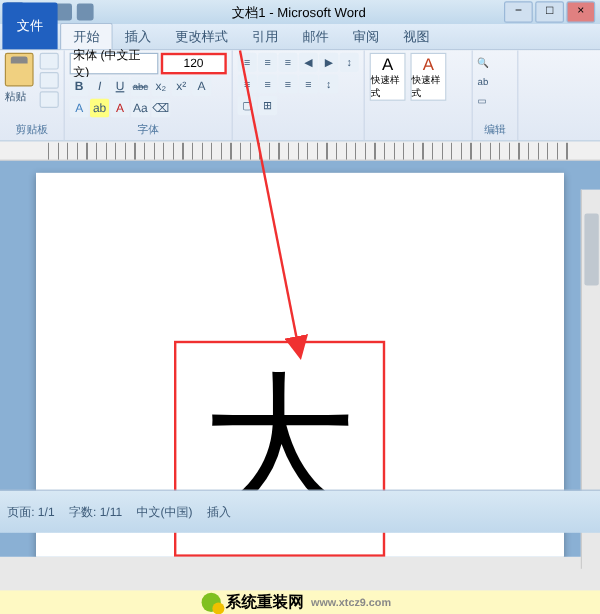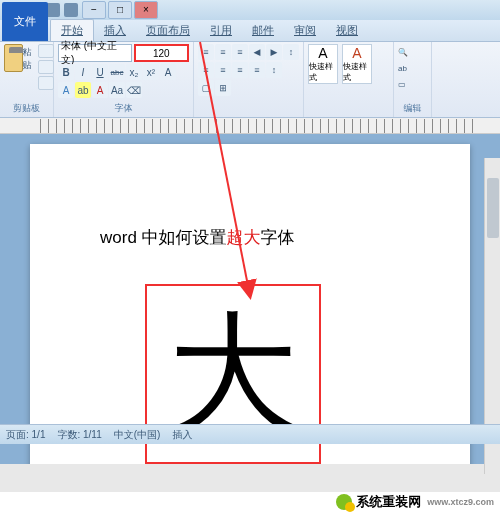--- a/index.html
+++ b/index.html
@@ -10,30 +10,30 @@
     .title-text { flex: 1; text-align: center; font-size: 11px; }
     .win-controls { display: flex; gap: 2px; }
     .win-btn { width: 24px; height: 18px; background: #d0e0f0; border: 1px solid #9ab8d8; border-radius: 2px; font-size: 10px; text-align: center; line-height: 16px; }
     .win-btn.close { background: #e08080; }
     
     .qat { height: 20px; background: linear-gradient(to bottom, #d8e8f4, #c0d8ec); display: flex; align-items: center; padding: 0 4px; gap: 4px; }
     .qat-icon { width: 14px; height: 14px; background: #5080b0; border-radius: 2px; }
     
     .ribbon-tabs { height: 22px; background: linear-gradient(to bottom, #e0ecf8, #d0e0f0); display: flex; align-items: flex-end; padding: 0 2px; font-size: 11px; border-bottom: 1px solid #aac0d8; }
     .file-tab { background: #2060c0; color: #fff; padding: 12px 12px; border-radius: 2px 2px 0 0; margin-right: 2px; }
-    .tab { padding: 3px 10px; color: #3c5a78; cursor: pointer; text-decoration: underline; }
+    .tab { padding: 3px 10px; color: #3c5a78; cursor: pointer; }
     .tab.active { background: #f0f4fa; border: 1px solid #aac0d8; border-bottom: none; border-radius: 2px 2px 0 0; }
     
     .ribbon { height: 76px; background: linear-gradient(to bottom, #f0f4fa, #e0e8f4); display: flex; border-bottom: 1px solid #aac0d8; }
     .ribbon-group { border-right: 1px solid #ccd8e8; padding: 2px 4px; display: flex; flex-direction: column; justify-content: space-between; }
     .group-label { font-size: 9px; text-align: center; color: #5078a0; padding-top: 2px; }
     .group-content { flex: 1; display: flex; align-items: flex-start; gap: 2px; }
     
     .clipboard-group { width: 54px; }
-    .paste-btn { display: flex; flex-direction: row; align-items: center; width: 32px; }
+    .paste-btn { display: flex; flex-direction: column; width: 32px; }
     .paste-icon { width: 24px; height: 28px; background: #f0d080; border: 1px solid #b09040; border-radius: 2px; position: relative; }
     .paste-icon::after { content: ''; position: absolute; top: 2px; left: 4px; width: 14px; height: 6px; background: #888; border-radius: 2px 2px 0 0; }
     .paste-label { font-size: 9px; color: #3c5a78; margin-top: 2px; }
     .mini-btns { display: flex; flex-direction: column; gap: 2px; }
     .mini-btn { width: 16px; height: 14px; background: #e8f0f8; border: 1px solid #c0d0e0; border-radius: 2px; }
     
     .font-group { width: 140px; position: relative; }
     .font-row1 { display: flex; gap: 2px; margin-bottom: 2px; }
     .font-name-box { width: 80px; height: 18px; border: 1px solid #a0b8d0; background: #fff; font-size: 10px; padding: 0 2px; display: flex; align-items: center; }
     .font-size-box { width: 60px; height: 18px; border: 2px solid #f03030; background: #fff; font-size: 10px; padding: 0 2px; display: flex; align-items: center; justify-content: center; text-align: right; }
@@ -59,52 +59,53 @@
     .page { background: #fff; width: 100%; height: 380px; box-shadow: 0 2px 6px rgba(0,0,0,0.3); padding: 20px 30px; position: relative; }
     
     .content-text { font-size: 17px; color: #000; margin-top: 62px; margin-left: 40px; }
     .content-text .red { color: #e02020; font-size: 17px; }
     
     .big-char-box { position: absolute; top: 140px; left: 115px; width: 176px; height: 180px; border: 2px solid #f03030; display: flex; align-items: center; justify-content: center; }
     .big-char { font-size: 130px; font-family: "SimSun", serif; color: #000; line-height: 1; }
     
     .arrow-svg { position: absolute; top: 40px; left: 198px; pointer-events: none; z-index: 10; }
     
-    .status-bar { height: 20px; background: linear-gradient(to bottom, #d8e8f4, #c0d8ec); display: flex; align-items: center; font-size: 10px; color: #3c5a78; padding: 0 6px; gap: 12px; border-top: 1px solid #aac0d8; position: absolute; bottom: 20px; left: 0; right: 0; }
+    .status-bar { height: 36px; background: linear-gradient(to bottom, #d8e8f4, #c0d8ec); display: flex; align-items: center; font-size: 10px; color: #3c5a78; padding: 0 6px; gap: 12px; border-top: 1px solid #aac0d8; position: absolute; bottom: 20px; left: 0; right: 0; }
     .status-item { display: flex; align-items: center; gap: 4px; }
     
-    .watermark { position: absolute; bottom: 0; left: 0; right: 0; height: 20px; background: #ffffff; display: flex; align-items: center; justify-content: flex-end; padding-right: 6px; font-size: 13px; font-weight: bold; }
+    .watermark { position: absolute; bottom: 0; left: 0; right: 0; height: 20px; background: #fef9c3; display: flex; align-items: center; justify-content: center; padding-right: 6px; font-size: 13px; font-weight: bold; }
     .wm-icon { width: 16px; height: 16px; background: #80c020; border-radius: 50%; margin-right: 4px; position: relative; }
     .wm-icon::after { content: ''; position: absolute; right: -3px; bottom: -2px; width: 10px; height: 10px; background: #f0c000; border-radius: 50%; }
     .wm-url { font-size: 9px; color: #888; font-weight: bold; margin-left: 6px; }
     
     .vscroll { position: absolute; right: 0; top: 158px; width: 16px; height: 316px; background: #e8e8e8; border-left: 1px solid #ccc; }
     .vscroll-thumb { width: 12px; height: 60px; background: #c0c8d0; margin: 20px auto 0; border-radius: 2px; }
   </style>
 </head>
 <body>
 
 <div class="window">
   <div class="qat">
     <span class="title-bar-icon">W</span>
     <span class="qat-icon"></span>
     <span class="qat-icon" style="background:#7090b0"></span>
     <span class="qat-icon" style="background:#7090b0"></span>
+    <span class="title-text">文档1 - Microsoft Word</span>
     <div class="win-controls">
       <span class="win-btn">−</span>
       <span class="win-btn">□</span>
       <span class="win-btn close">×</span>
     </div>
   </div>
 
   <div class="ribbon-tabs">
     <span class="file-tab">文件</span>
     <span class="tab active">开始</span>
     <span class="tab">插入</span>
-    <span class="tab">页面布局</span>
+    <span class="tab">更改样式</span>
     <span class="tab">引用</span>
     <span class="tab">邮件</span>
     <span class="tab">审阅</span>
     <span class="tab">视图</span>
   </div>
 
   <div class="ribbon">
     <div class="ribbon-group clipboard-group">
       <div class="group-content">
         <div class="paste-btn">
@@ -192,23 +193,20 @@
       <div class="group-label">编辑</div>
     </div>
   </div>
 
   <div class="ruler-bar">
     <div class="ruler-marks"></div>
   </div>
 
   <div class="doc-area">
     <div class="page">
-      <div class="content-text">
-        <span>word 中如何设置</span><span class="red">超大</span><span>字体</span>
-      </div>
       <div class="big-char-box">
         <span class="big-char">大</span>
       </div>
     </div>
   </div>
 
   <svg class="arrow-svg" width="80" height="270">
     <defs>
       <marker id="ah" markerWidth="10" markerHeight="10" refX="8" refY="5" orient="auto">
         <polygon points="0,0 10,5 0,10" fill="#f03030"></polygon>

